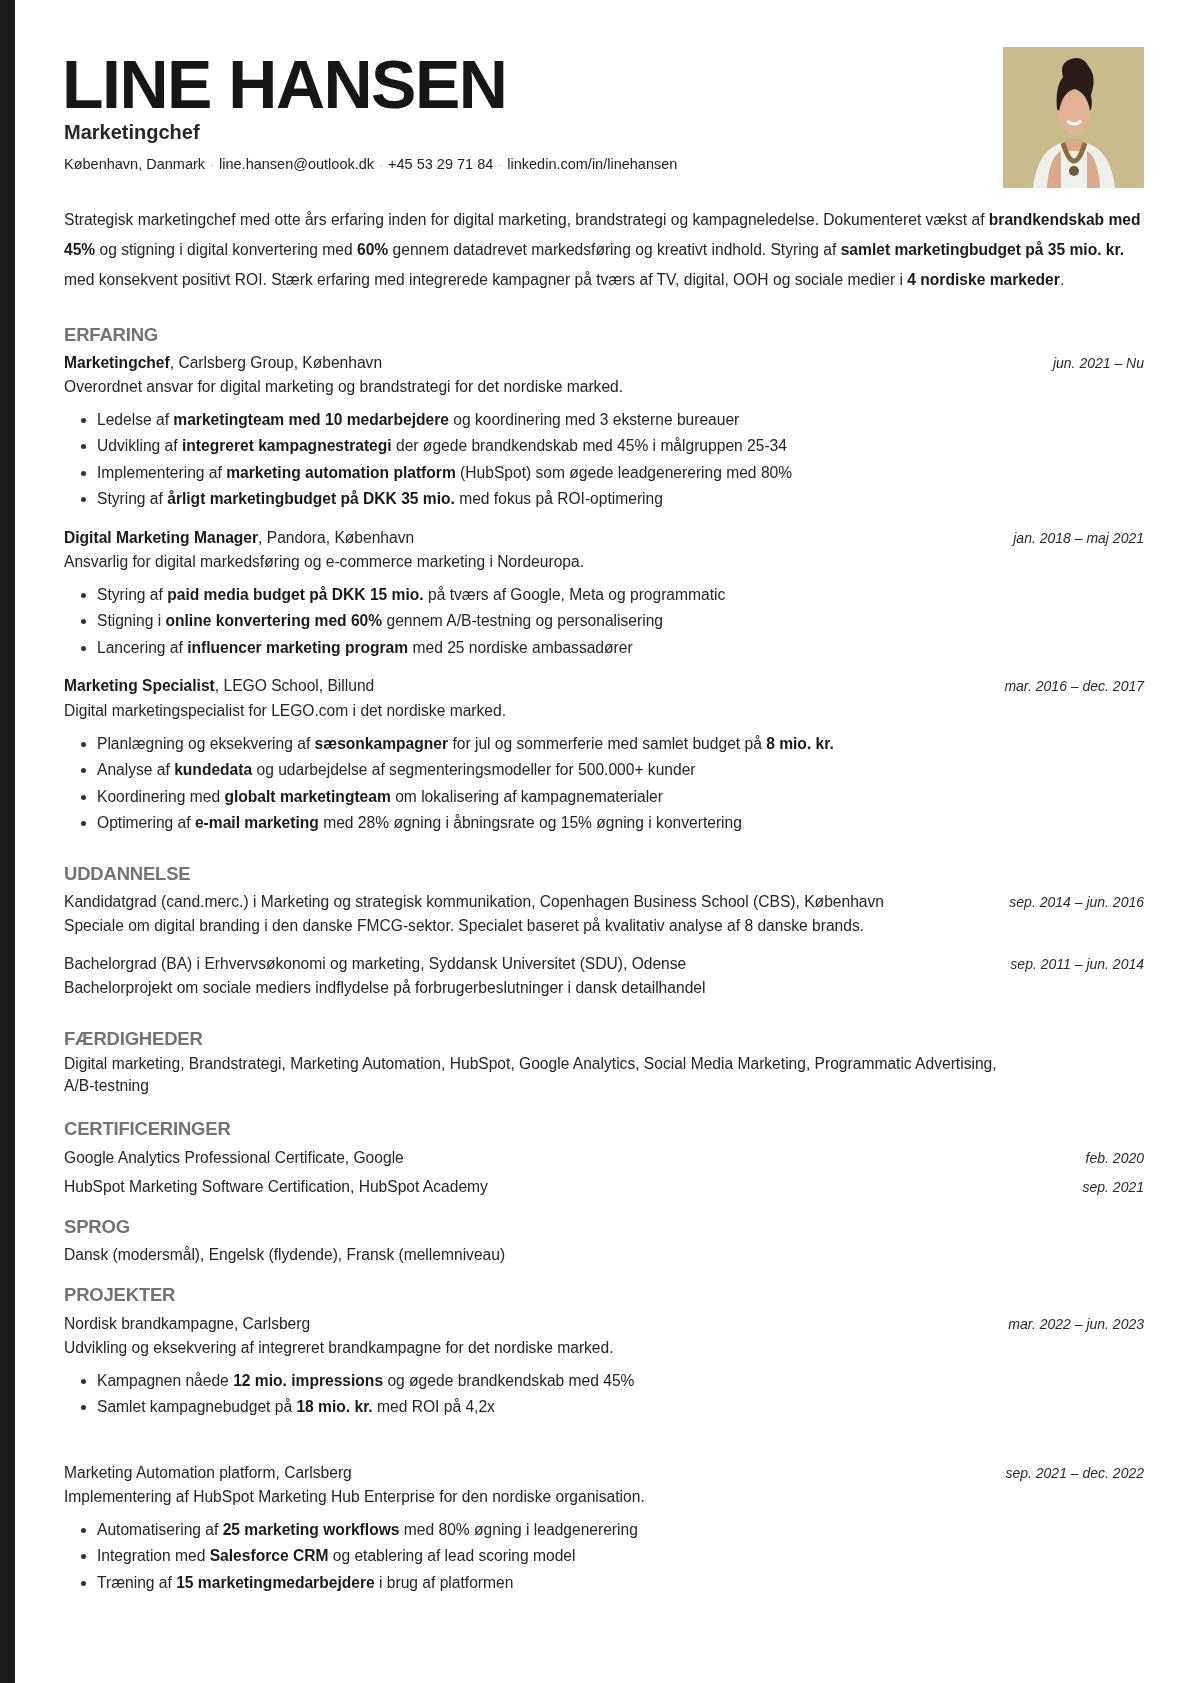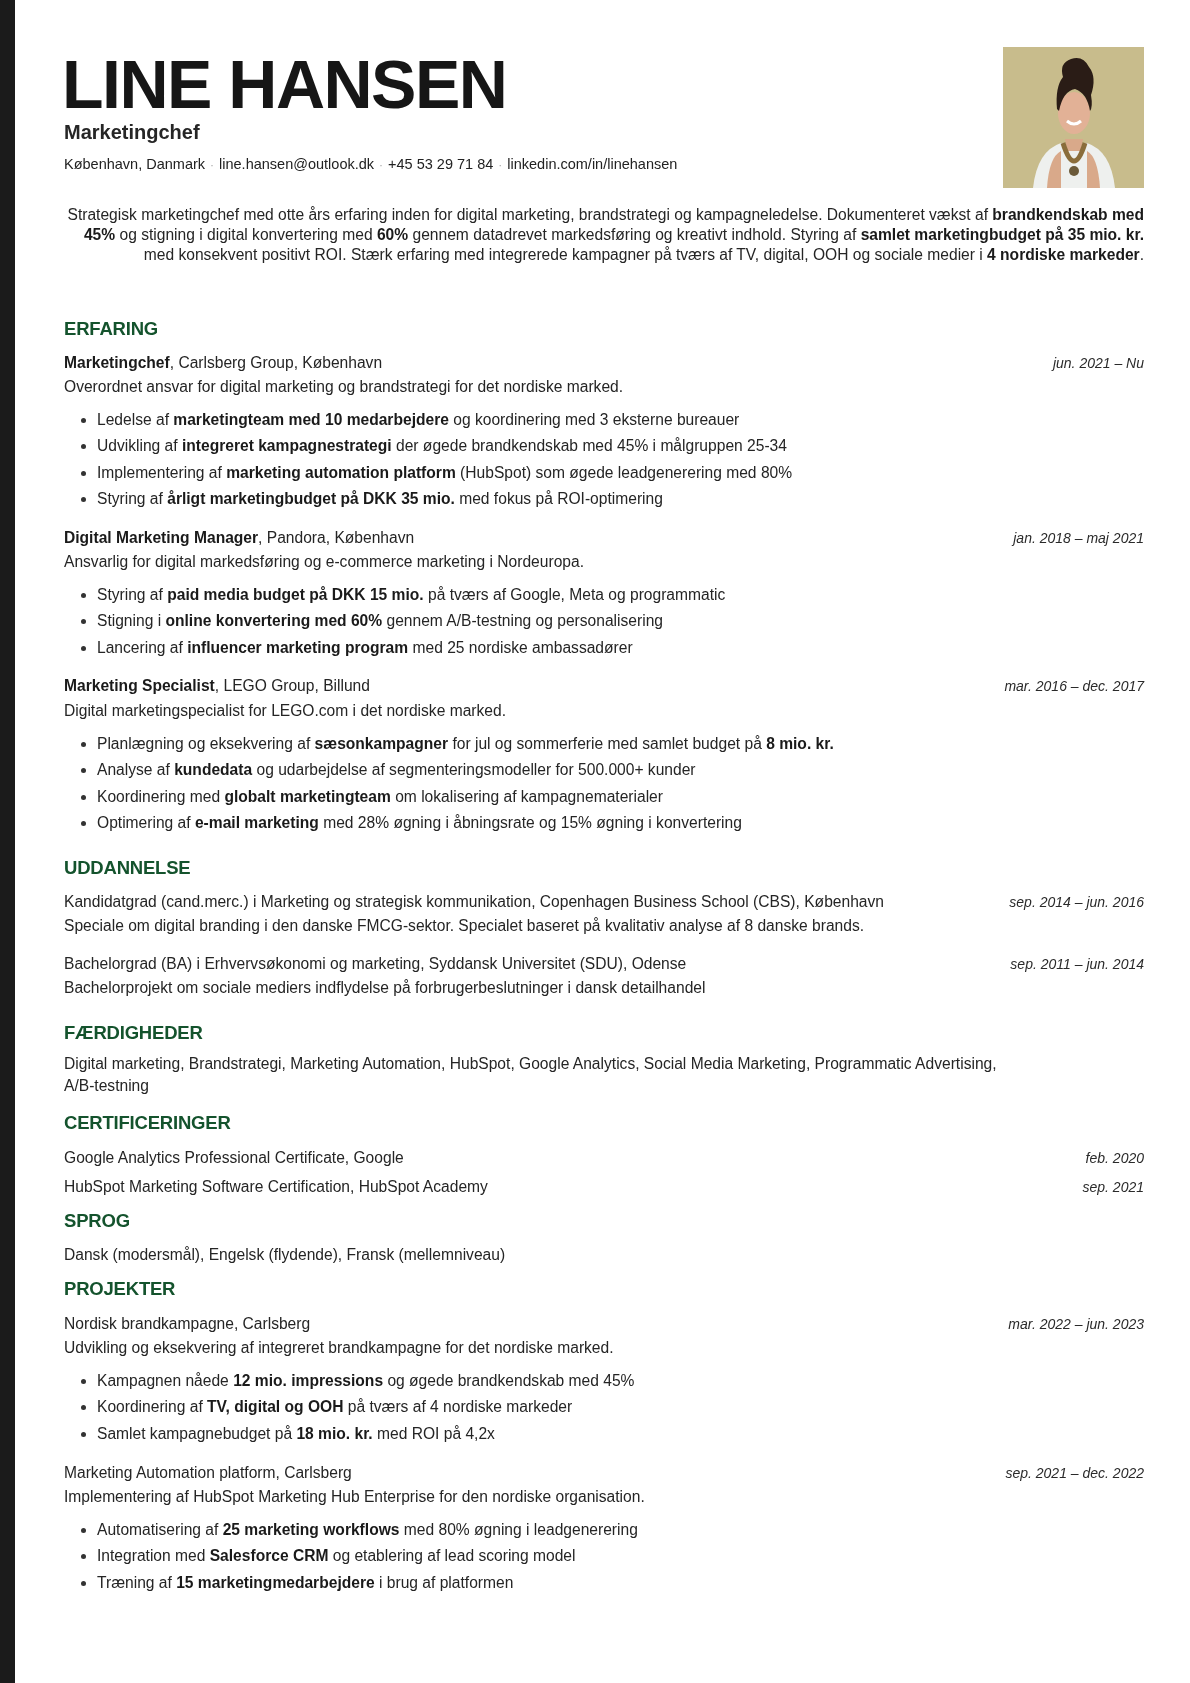--- a/index.html
+++ b/index.html
@@ -6,23 +6,23 @@
   html, body { width: 1190px; height: 1683px; background: #ffffff; overflow: hidden; }
   body { font-family: "Liberation Sans", "DejaVu Sans", sans-serif; color: #1f1f1f; position: relative; }
   .left-bar { position: absolute; left: 0; top: 0; width: 15px; height: 1683px; background: #1b1b1b; }
   .page { position: absolute; left: 64px; top: 0; width: 1080px; }
   .header { position: relative; height: 200px; }
   .name { position: absolute; left: -2px; top: 50px; font-size: 68px; font-weight: 700; letter-spacing: -1.5px; color: #161616; line-height: 68px; text-align: right; }
   .title { position: absolute; left: 0; top: 121px; font-size: 20px; font-weight: 700; color: #262626; }
   .contact { position: absolute; left: 0; top: 156px; font-size: 14.5px; color: #222; white-space: nowrap; }
   .contact .sep { color: #aaa; margin: 0 5px; font-size: 12px; }
   .photo { position: absolute; right: 0; top: 47px; width: 141px; height: 141px; background: #c7bb8a; overflow: hidden; }
-  .summary { position: absolute; left: 0; top: 205px; width: 1080px; font-size: 15.6px; line-height: 20px; color: #252525; text-align: right; }
+  .summary { position: absolute; left: 0; top: 205px; width: 1080px; font-size: 15.6px; line-height: 30px; color: #252525; }
   b { font-weight: 700; color: #1a1a1a; }
-  .section-h { position: absolute; left: 0; font-size: 18.5px; font-weight: 700; color: #14532d; letter-spacing: -0.2px; }
+  .section-h { position: absolute; left: 0; font-size: 18.5px; font-weight: 700; color: #737373; letter-spacing: -0.2px; margin-top: 6px; }
   .row { position: absolute; left: 0; width: 1080px; font-size: 15.6px; line-height: 22px; color: #252525; white-space: nowrap; }
   .date { position: absolute; right: 0; font-style: italic; font-size: 14px; color: #2a2a2a; white-space: nowrap; }
   ul.bullets { position: absolute; left: 0; width: 1080px; list-style: none; font-size: 15.6px; color: #252525; }
   ul.bullets li { position: relative; padding-left: 33px; height: 26.3px; line-height: 22px; white-space: nowrap; }
   ul.bullets li::before { content: ""; position: absolute; left: 17px; top: 9px; width: 5px; height: 5px; border-radius: 50%; background: #333; }
 </style>
 </head>
 <body>
 
 <div class="left-bar"></div>
@@ -74,21 +74,21 @@
     <span class="date" style="top:0">jan. 2018 – maj 2021</span>
   </div>
   <div class="row" style="top:551px">Ansvarlig for digital markedsføring og e-commerce marketing i Nordeuropa.</div>
   <ul class="bullets" style="top:584px">
     <li><span>Styring af </span><b>paid media budget på DKK 15 mio.</b><span> på tværs af Google, Meta og programmatic</span></li>
     <li><span>Stigning i </span><b>online konvertering med 60%</b><span> gennem A/B-testning og personalisering</span></li>
     <li><span>Lancering af </span><b>influencer marketing program</b><span> med 25 nordiske ambassadører</span></li>
   </ul>
 
   <div class="row" style="top:675px">
-    <b>Marketing Specialist</b><span>, LEGO Group, Billund</span>
+    <b>Marketing Specialist</b><span>, LEGO School, Billund</span>
     <span class="date" style="top:0">mar. 2016 – dec. 2017</span>
   </div>
   <div class="row" style="top:700px">Digital marketingspecialist for LEGO.com i det nordiske marked.</div>
   <ul class="bullets" style="top:733px">
     <li><span>Planlægning og eksekvering af </span><b>sæsonkampagner</b><span> for jul og sommerferie med samlet budget på </span><b>8 mio. kr.</b></li>
     <li><span>Analyse af </span><b>kundedata</b><span> og udarbejdelse af segmenteringsmodeller for 500.000+ kunder</span></li>
     <li><span>Koordinering med </span><b>globalt marketingteam</b><span> om lokalisering af kampagnematerialer</span></li>
     <li><span>Optimering af </span><b>e-mail marketing</b><span> med 28% øgning i åbningsrate og 15% øgning i konvertering</span></li>
   </ul>
 
@@ -122,21 +122,20 @@
   <div class="row" style="top:1244px">Dansk (modersmål), Engelsk (flydende), Fransk (mellemniveau)</div>
 
   <div class="section-h" style="top:1278px">PROJEKTER</div>
   <div class="row" style="top:1313px">
     <span>Nordisk brandkampagne, Carlsberg</span>
     <span class="date" style="top:0">mar. 2022 – jun. 2023</span>
   </div>
   <div class="row" style="top:1337px">Udvikling og eksekvering af integreret brandkampagne for det nordiske marked.</div>
   <ul class="bullets" style="top:1370px">
     <li><span>Kampagnen nåede </span><b>12 mio. impressions</b><span> og øgede brandkendskab med 45%</span></li>
-    <li><span>Koordinering af </span><b>TV, digital og OOH</b><span> på tværs af 4 nordiske markeder</span></li>
     <li><span>Samlet kampagnebudget på </span><b>18 mio. kr.</b><span> med ROI på 4,2x</span></li>
   </ul>
 
   <div class="row" style="top:1462px">
     <span>Marketing Automation platform, Carlsberg</span>
     <span class="date" style="top:0">sep. 2021 – dec. 2022</span>
   </div>
   <div class="row" style="top:1486px">Implementering af HubSpot Marketing Hub Enterprise for den nordiske organisation.</div>
   <ul class="bullets" style="top:1519px">
     <li><span>Automatisering af </span><b>25 marketing workflows</b><span> med 80% øgning i leadgenerering</span></li>

